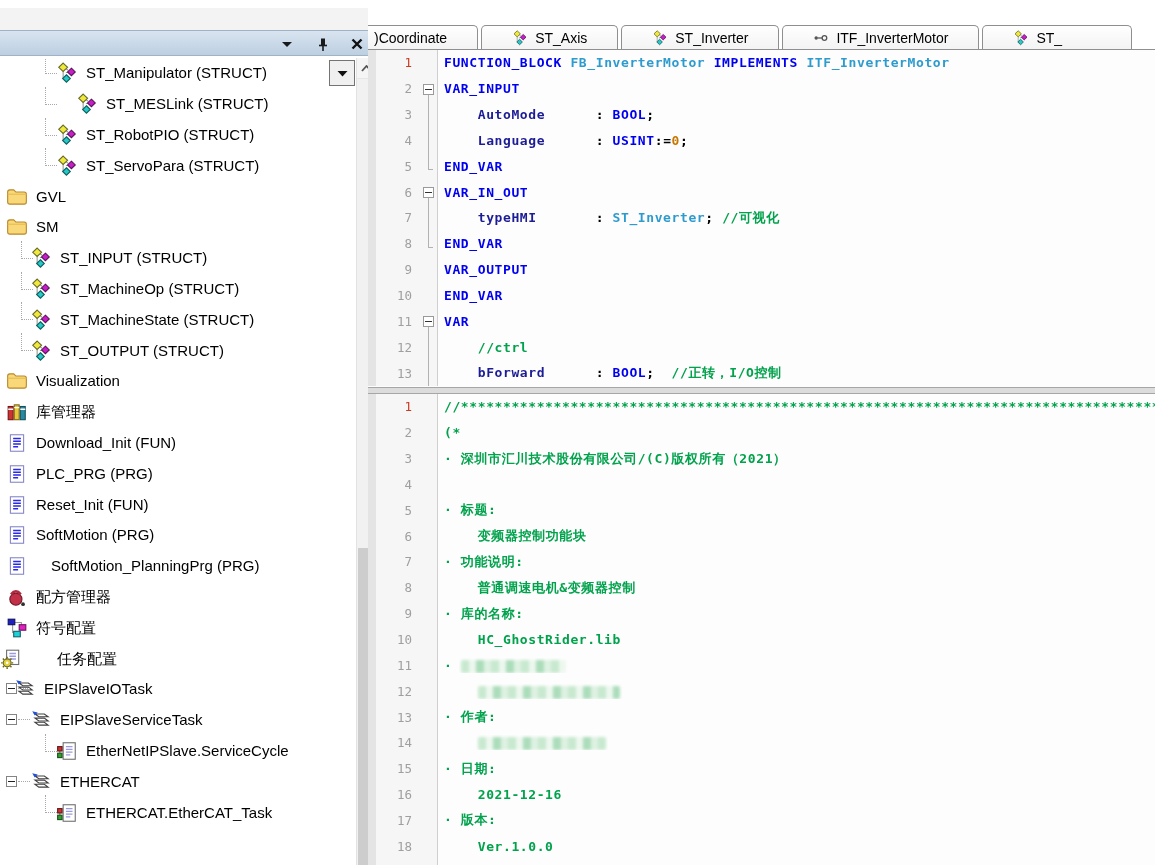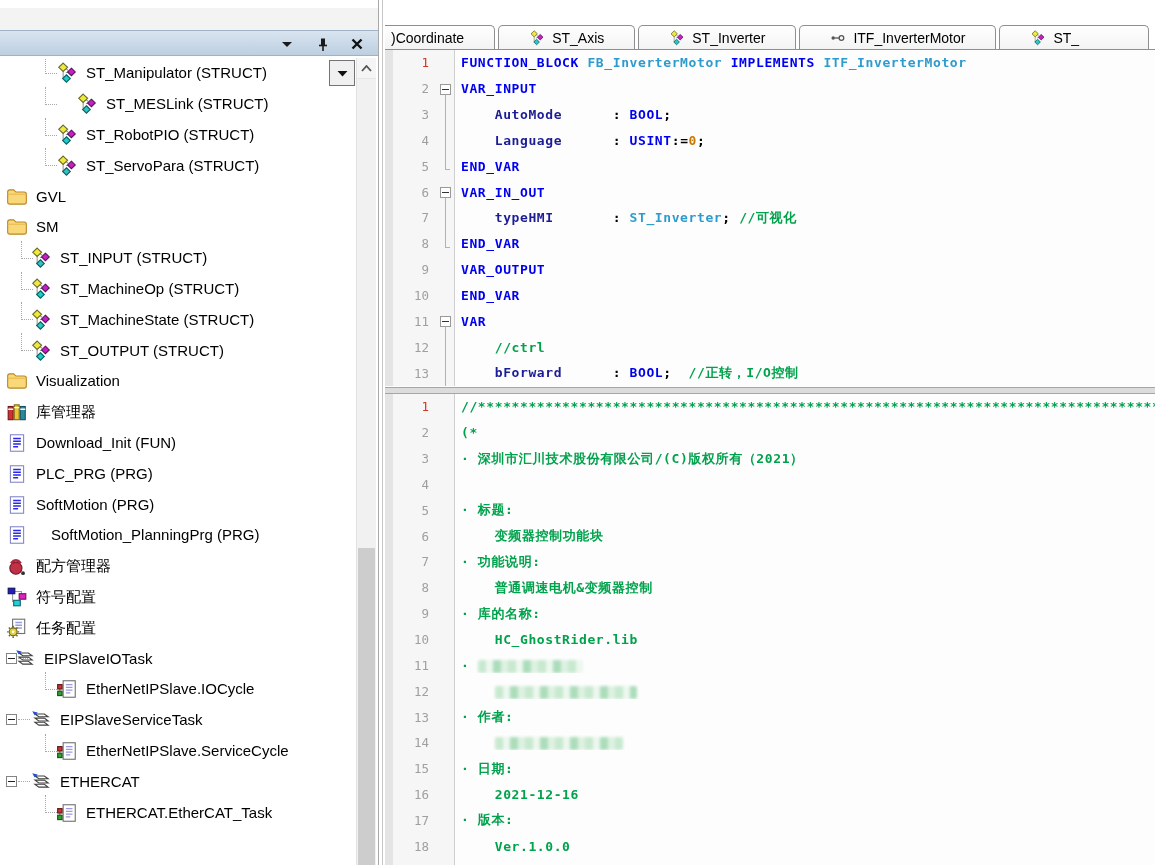--- a/index.html
+++ b/index.html
@@ -30,21 +30,21 @@
   .scroll-up{height:20px;background:#f5f5f5;border-bottom:1px solid #e6e6e6;display:flex;align-items:center;justify-content:center;cursor:pointer;}
   .scroll-thumb{position:absolute;left:1px;right:1px;top:490px;bottom:0;background:#cdcdcd;cursor:pointer;}
   .item-drop{position:absolute;left:329px;top:52px;width:26px;height:26px;background:#f0f0f0;border:1px solid #747474;
       box-sizing:border-box;display:flex;align-items:center;justify-content:center;cursor:pointer;}
 
   
   .v-sep{position:absolute;left:378px;top:0;width:5px;height:865px;background:#ffffff;
       border-left:1px solid #a8a8a8;border-right:1px solid #c6c6c6;box-sizing:border-box;}
 
   
-  .editor{position:absolute;left:385px;top:0;right:0;height:865px;background:#ffffff;padding-left:44px;}
+  .editor{position:absolute;left:368px;top:0;right:0;height:865px;background:#ffffff;padding-left:44px;}
   .tabbar{position:absolute;left:0;top:24px;right:0;height:26px;display:flex;align-items:flex-end;overflow:hidden;}
   .tabline{position:absolute;left:0;top:49px;right:0;height:1px;background:#8f8f8f;z-index:2;}
   .tab{height:25px;flex:0 0 auto;display:flex;align-items:center;gap:7px;padding:0 30px;margin-right:3px;
       border:1px solid #8f8f8f;border-bottom:none;border-radius:5px 5px 0 0;background:linear-gradient(#ffffff,#f3f3f3);
       font-size:14px;color:#000;cursor:pointer;box-sizing:border-box;z-index:1;white-space:nowrap;}
   .tab:first-child{border-left:none;border-top-left-radius:0;padding-left:6px;}
   .tab:last-child{min-width:150px;}
   .tab .ticon{width:16px;height:16px;flex:0 0 16px;margin-right:0;}
 
   
@@ -258,20 +258,29 @@
         </span>
         <span class="tlabel">PLC_PRG (PRG)</span>
       </div>
       <div class="tree-row" style="padding-left: 6px;">
         <span class="ticon">
           <svg viewBox="0 0 20 20">
             <rect x="4" y="2.5" width="12" height="15" fill="#ffffff" stroke="#8888c8"></rect>
             <path d="M6.5 6 H13.5 M6.5 8.5 H13.5 M6.5 11 H13.5 M6.5 13.5 H11" stroke="#2828e8" stroke-width="1.4" fill="none"></path>
           </svg>
         </span>
+        <span class="tlabel">Reset_Init (FUN)</span>
+      </div>
+      <div class="tree-row" style="padding-left: 6px;">
+        <span class="ticon">
+          <svg viewBox="0 0 20 20">
+            <rect x="4" y="2.5" width="12" height="15" fill="#ffffff" stroke="#8888c8"></rect>
+            <path d="M6.5 6 H13.5 M6.5 8.5 H13.5 M6.5 11 H13.5 M6.5 13.5 H11" stroke="#2828e8" stroke-width="1.4" fill="none"></path>
+          </svg>
+        </span>
         <span class="tlabel">SoftMotion (PRG)</span>
       </div>
       <div class="tree-row" style="padding-left: 6px; gap: 15px;">
         <span class="ticon">
           <svg viewBox="0 0 20 20">
             <rect x="4" y="2.5" width="12" height="15" fill="#ffffff" stroke="#8888c8"></rect>
             <path d="M6.5 6 H13.5 M6.5 8.5 H13.5 M6.5 11 H13.5 M6.5 13.5 H11" stroke="#2828e8" stroke-width="1.4" fill="none"></path>
           </svg>
         </span>
         <span class="tlabel">SoftMotion_PlanningPrg (PRG)</span>
@@ -290,21 +299,21 @@
         <span class="ticon">
           <svg viewBox="0 0 20 20">
             <path d="M6 5 H14 V8 M6 6 V14 H8" stroke="#9a9a9a" fill="none"></path>
             <rect x="2" y="2" width="6" height="5" fill="#2020c0" stroke="#101060"></rect>
             <rect x="12" y="7" width="6" height="5" fill="#e020c0" stroke="#701060"></rect>
             <rect x="7" y="13" width="6" height="5" fill="#20d0d8" stroke="#106468"></rect>
           </svg>
         </span>
         <span class="tlabel">符号配置</span>
       </div>
-      <div class="tree-row" style="padding-left: 6px;">
+      <div class="tree-row" style=" gap: 27px;">
         <span class="ticon">
           <svg viewBox="0 0 20 20">
             <rect x="6" y="2" width="11" height="13" fill="#ffffff" stroke="#707070"></rect>
             <path d="M8.5 5H14.5 M8.5 7.5H14.5 M8.5 10H14.5" stroke="#9a9ae0" stroke-width="1.2"></path>
             <circle cx="6.5" cy="13.5" r="3.6" fill="#e0d040" stroke="#6a6418"></circle>
             <path d="M6.5 9.4v-1.4 M6.5 17.6v1.4 M2.4 13.5H1 M10.6 13.5H12 M3.6 10.6l-1-1 M9.4 16.4l1 1 M3.6 16.4l-1 1 M9.4 10.6l1-1" stroke="#6a6418" stroke-width="1.3"></path>
             <circle cx="6.5" cy="13.5" r="1.2" fill="#fff"></circle>
           </svg>
         </span>
         <span class="tlabel">任务配置</span>
@@ -313,33 +322,20 @@
         <span class="expander"></span>
         <span class="ticon">
           <svg viewBox="0 0 20 20">
             <path d="M4.5 4.5 h8.5 l3.5 2.6 h-8.5 z" fill="#fff" stroke="#404040"></path>
             <path d="M4.5 8.3 h8.5 l3.5 2.6 h-8.5 z" fill="#fff" stroke="#404040"></path>
             <path d="M4.5 12.1 h8.5 l3.5 2.6 h-8.5 z" fill="#fff" stroke="#404040"></path>
             <path d="M2 2 l5 1.2 -2.6 2.6 z" fill="#2050d8"></path>
           </svg>
         </span>
         <span class="tlabel">EIPSlaveIOTask</span>
-      </div>
-      <div class="tree-row" style="padding-left: 56px;">
-        <span class="conn" style="left: 45px;"></span>
-        <span class="ticon">
-          <svg viewBox="0 0 20 20">
-            <rect x="6.5" y="2.5" width="11" height="15" fill="#fff" stroke="#707070"></rect>
-            <path d="M9 6H15 M9 8.5H15 M9 11H15 M9 13.5H13" stroke="#9a9ae0" stroke-width="1.1"></path>
-            <path d="M3.5 10v2" stroke="#707070"></path>
-            <rect x="1.5" y="6" width="4" height="4" fill="#d03030" stroke="#601818"></rect>
-            <rect x="1.5" y="12" width="4" height="4" fill="#30a030" stroke="#185018"></rect>
-          </svg>
-        </span>
-        <span class="tlabel">EtherNetIPSlave.IOCycle</span>
       </div>
       <div class="tree-row" style="padding-left: 30px; align-items: center;">
         <span class="expander"></span>
         <span class="ticon">
           <svg viewBox="0 0 20 20">
             <path d="M4.5 4.5 h8.5 l3.5 2.6 h-8.5 z" fill="#fff" stroke="#404040"></path>
             <path d="M4.5 8.3 h8.5 l3.5 2.6 h-8.5 z" fill="#fff" stroke="#404040"></path>
             <path d="M4.5 12.1 h8.5 l3.5 2.6 h-8.5 z" fill="#fff" stroke="#404040"></path>
             <path d="M2 2 l5 1.2 -2.6 2.6 z" fill="#2050d8"></path>
           </svg>

